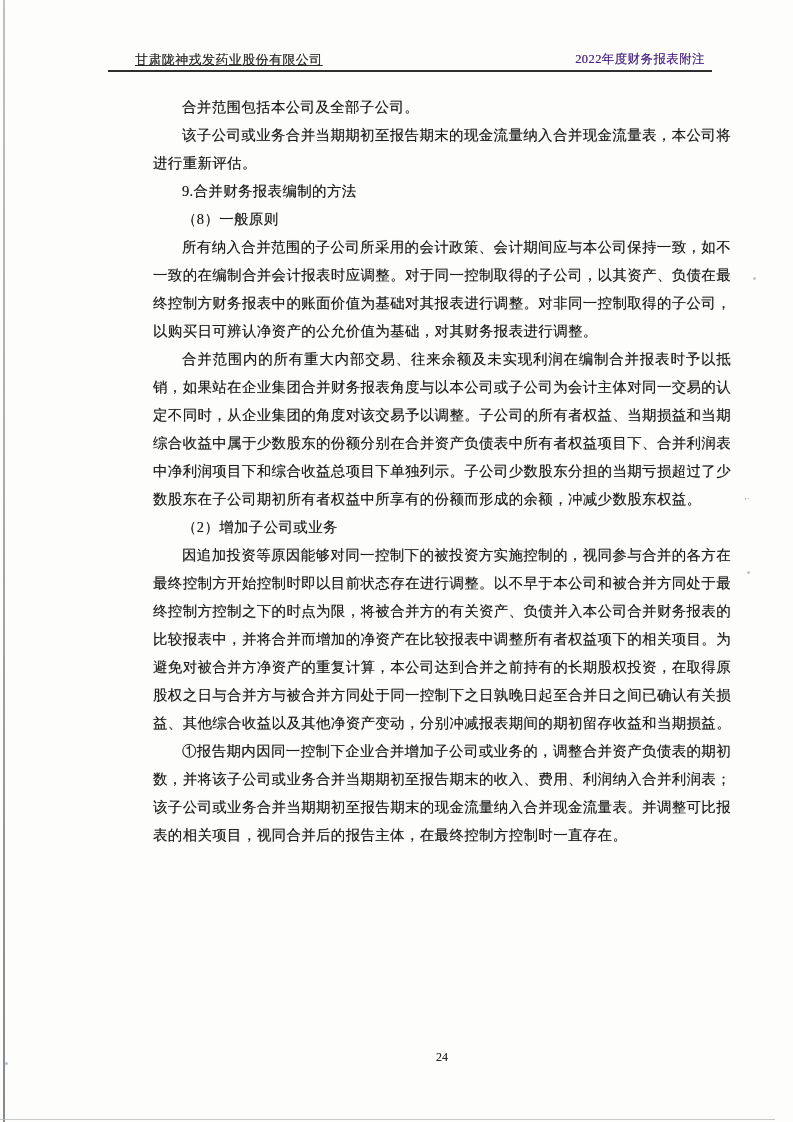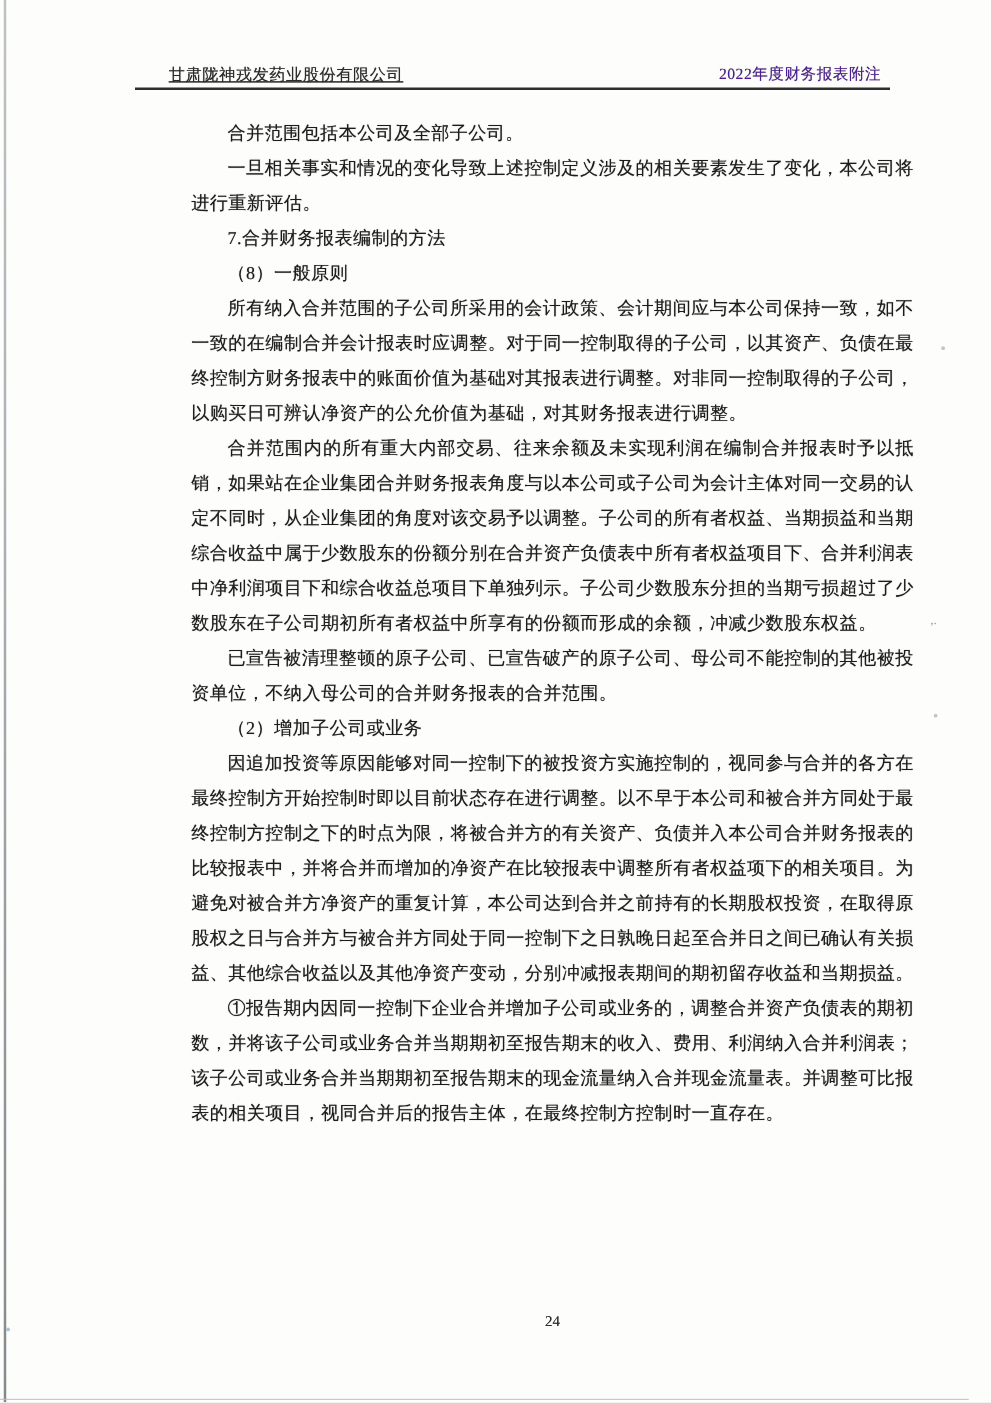--- a/index.html
+++ b/index.html
@@ -78,26 +78,25 @@
   <div class="artifact-dot" style="left:753px;top:277px;"></div>
   <div class="artifact-dot" style="left:747px;top:571px;"></div>
   <div class="artifact-dot" style="left:5px;top:1062px;background:#7f9ab0;"></div>
 
   <div class="header-company">甘肃陇神戎发药业股份有限公司</div>
   <div class="header-title">2022年度财务报表附注</div>
   <div class="header-rule"></div>
 
   <div class="body-text">
     <p>合并范围包括本公司及全部子公司。</p>
-    <p>一旦相关事实和情况的变化导致上述控制定义涉及的相关要素发生了变化，本公司将进行重新评估。</p>
-    <p>7.合并财务报表编制的方法</p>
+    <p>该子公司或业务合并当期期初至报告期末的现金流量纳入合并现金流量表，本公司将进行重新评估。</p>
+    <p>9.合并财务报表编制的方法</p>
     <p>（8）一般原则</p>
     <p>所有纳入合并范围的子公司所采用的会计政策、会计期间应与本公司保持一致，如不一致的在编制合并会计报表时应调整。对于同一控制取得的子公司，以其资产、负债在最终控制方财务报表中的账面价值为基础对其报表进行调整。对非同一控制取得的子公司，以购买日可辨认净资产的公允价值为基础，对其财务报表进行调整。</p>
     <p>合并范围内的所有重大内部交易、往来余额及未实现利润在编制合并报表时予以抵销，如果站在企业集团合并财务报表角度与以本公司或子公司为会计主体对同一交易的认定不同时，从企业集团的角度对该交易予以调整。子公司的所有者权益、当期损益和当期综合收益中属于少数股东的份额分别在合并资产负债表中所有者权益项目下、合并利润表中净利润项目下和综合收益总项目下单独列示。子公司少数股东分担的当期亏损超过了少数股东在子公司期初所有者权益中所享有的份额而形成的余额，冲减少数股东权益。</p>
-    <p>已宣告被清理整顿的原子公司、已宣告破产的原子公司、母公司不能控制的其他被投资单位，不纳入母公司的合并财务报表的合并范围。</p>
     <p>（2）增加子公司或业务</p>
     <p>因追加投资等原因能够对同一控制下的被投资方实施控制的，视同参与合并的各方在最终控制方开始控制时即以目前状态存在进行调整。以不早于本公司和被合并方同处于最终控制方控制之下的时点为限，将被合并方的有关资产、负债并入本公司合并财务报表的比较报表中，并将合并而增加的净资产在比较报表中调整所有者权益项下的相关项目。为避免对被合并方净资产的重复计算，本公司达到合并之前持有的长期股权投资，在取得原股权之日与合并方与被合并方同处于同一控制下之日孰晚日起至合并日之间已确认有关损益、其他综合收益以及其他净资产变动，分别冲减报表期间的期初留存收益和当期损益。</p>
     <p>①报告期内因同一控制下企业合并增加子公司或业务的，调整合并资产负债表的期初数，并将该子公司或业务合并当期期初至报告期末的收入、费用、利润纳入合并利润表；该子公司或业务合并当期期初至报告期末的现金流量纳入合并现金流量表。并调整可比报表的相关项目，视同合并后的报告主体，在最终控制方控制时一直存在。</p>
   </div>
 
   <div class="page-number">24</div>
 
 </div>
 
 </body></html>

